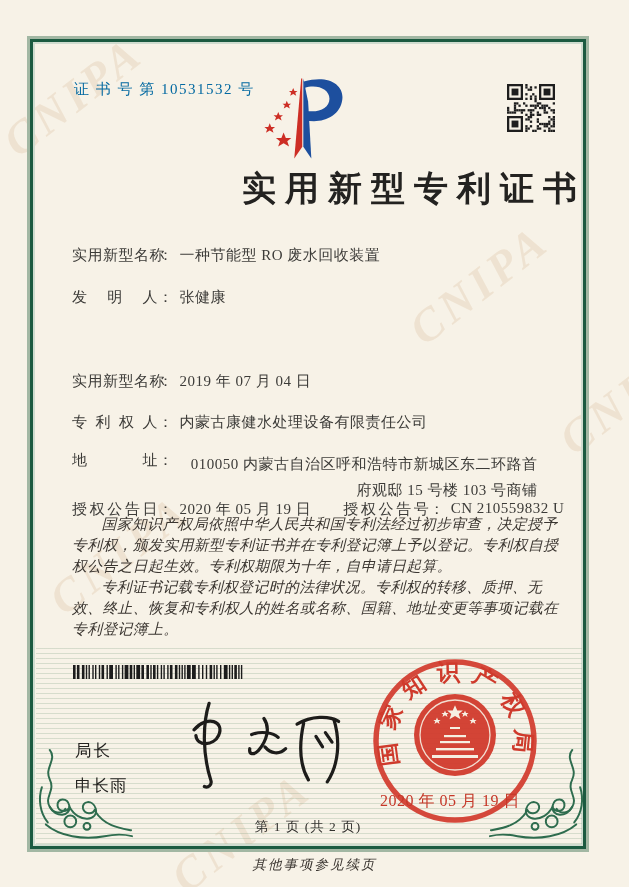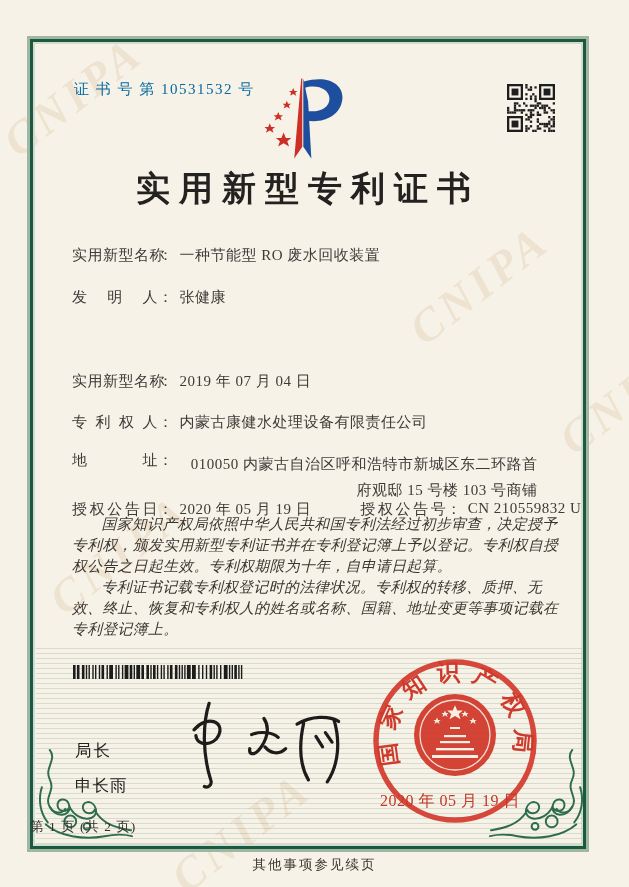--- a/index.html
+++ b/index.html
@@ -11,52 +11,52 @@
       pointer-events:none;white-space:nowrap;}
 
   .frame{position:absolute;left:30px;top:39px;width:556px;height:810px;box-sizing:border-box;
          border:3px solid #1b5a40;box-shadow:0 0 0 3px #a2b7a3, inset 0 0 0 2px #cfdccf;}
 
   .certno{position:absolute;left:74px;top:80px;font-size:15px;letter-spacing:1.5px;color:#0369a1;}
 
   .logo{position:absolute;left:258px;top:76px;}
   .qr{position:absolute;left:507px;top:84px;}
 
-  .title{position:absolute;left:30px;top:166px;width:556px;text-align:center;
+  .title{position:absolute;left:30px;top:166px;width:556px;text-align:right;
          font-size:34px;font-weight:700;letter-spacing:9px;color:#232220;font-family:Liberation Mono, monospace;}
 
   .frow{position:absolute;left:72px;font-size:15px;color:#3c3b38;letter-spacing:.5px;white-space:nowrap;}
   .f-label{display:inline-block;width:86px;text-align:justify;text-align-last:justify;vertical-align:top;}
   .f-label::after{content:"：";display:none;}
   .f-colon{display:inline-block;vertical-align:top;}
   .f-value{display:inline-block;vertical-align:top;margin-left:6px;text-align:right;}
   .f-value.wrap{white-space:normal;width:358px;line-height:26px;}
-  .grant2{margin-left:49px;}
+  .grant2{margin-left:32px;}
 
   .paras{position:absolute;left:72px;top:514px;width:492px;font-size:14.8px;line-height:21px;
          color:#3a3530;font-style:italic;letter-spacing:.4px;}
   .paras p{margin:0;text-indent:2em;}
 
   .panel{position:absolute;left:36px;top:648px;width:546px;height:196px;
          background:repeating-linear-gradient(180deg, rgba(120,156,126,.26) 0 1px, rgba(244,243,234,0) 1px 5px);}
 
   .flourish{position:absolute;z-index:2;}
   .barcode{position:absolute;left:73px;top:665px;z-index:3;}
 
   .signer{position:absolute;left:75px;top:740px;z-index:3;font-family:"Liberation Sans",sans-serif;
           font-size:16.5px;color:#23221f;letter-spacing:2px;}
   .signer .name{margin-top:13px;letter-spacing:1px;}
   .signature{position:absolute;left:182px;top:692px;z-index:3;}
 
   .seal{position:absolute;left:368px;top:655px;z-index:4;}
 
-  .pageinfo{position:absolute;left:30px;top:818px;width:556px;text-align:left;z-index:5;
+  .pageinfo{position:absolute;left:30px;top:818px;width:556px;text-align:center;z-index:5;
             font-size:13.5px;color:#33322f;letter-spacing:1px;}
   .note{position:absolute;left:0;top:856px;width:629px;text-align:center;font-size:13.5px;
-        color:#3a3530;letter-spacing:2px;}
+        font-style:italic;color:#3a3530;letter-spacing:2px;}
 </style>
 </head>
 <body>
 
 <div id="page">
 
   <span class="wm" style="left:-8px;top:70px">CNIPA</span>
   <span class="wm" style="left:398px;top:258px">CNIPA</span>
   <span class="wm" style="left:38px;top:528px">CNIPA</span>
   <span class="wm" style="left:548px;top:368px">CNIPA</span>

